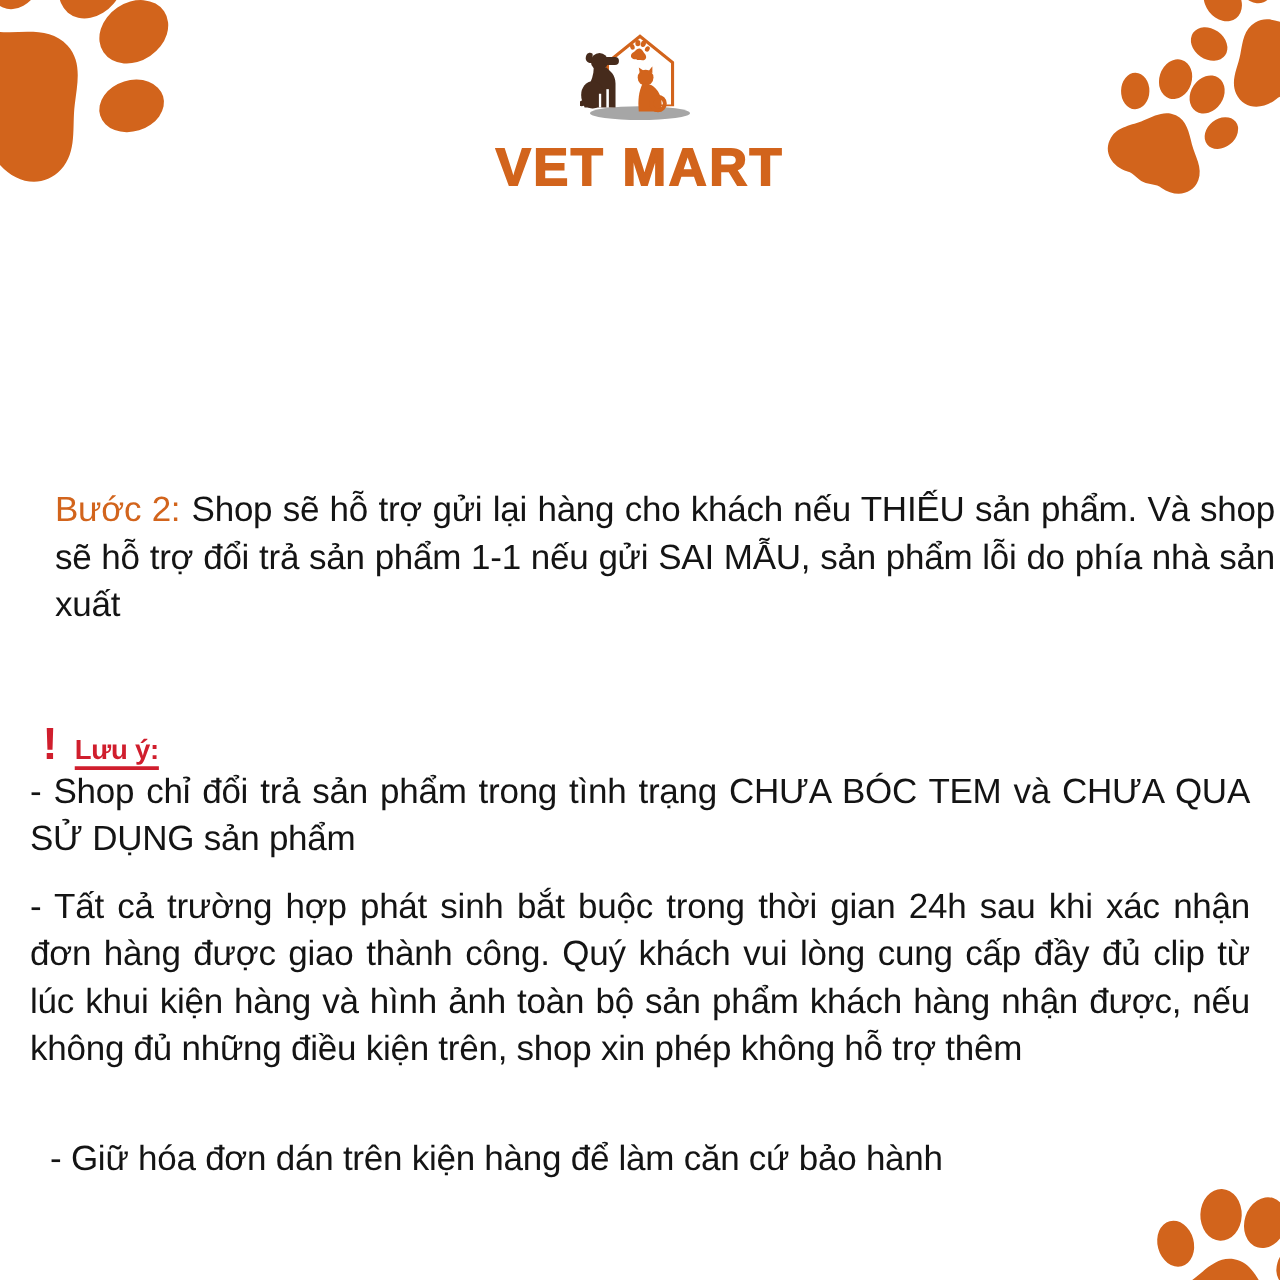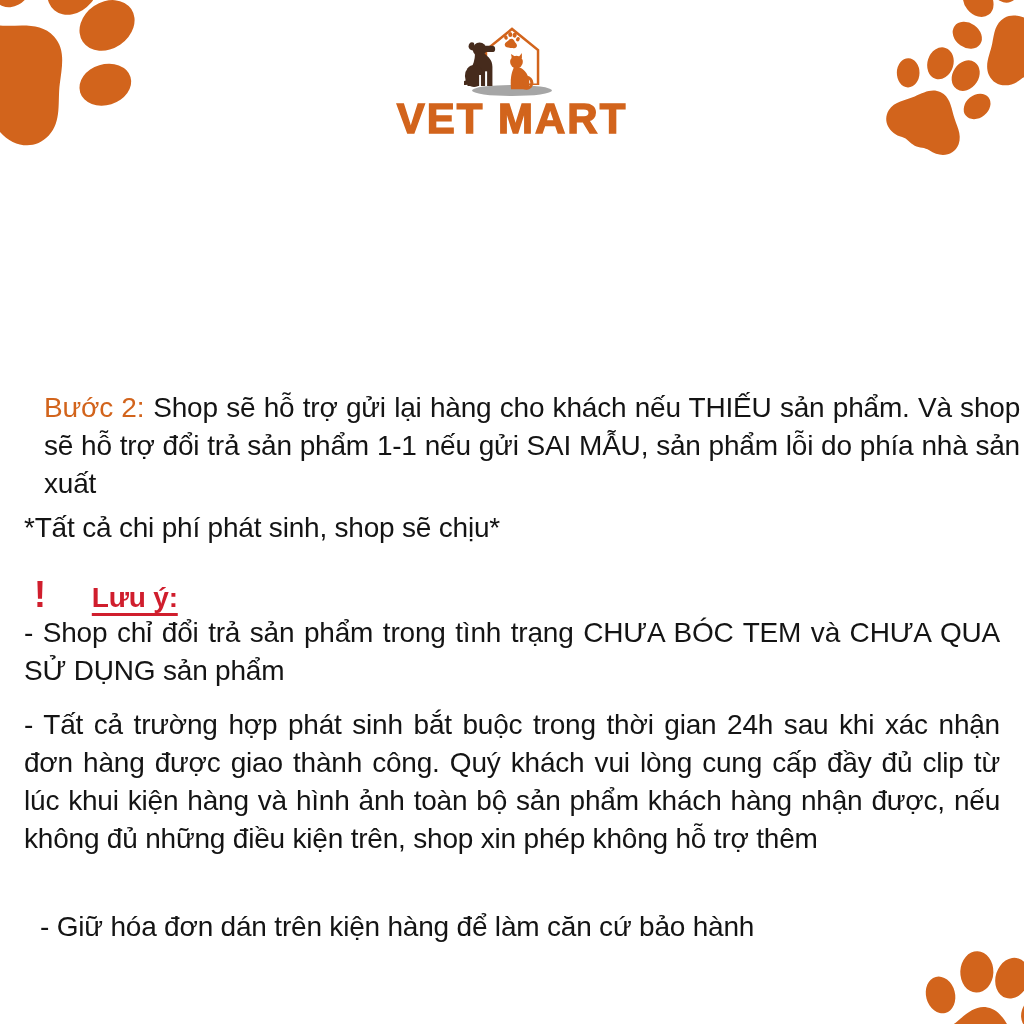--- a/index.html
+++ b/index.html
@@ -19,21 +19,21 @@
     font-family:"Liberation Sans", sans-serif;
     color:var(--ink);
   }
   
   .paw{position:absolute;color:var(--orange);}
   .paw-tl{width:195px;height:195px;left:-58px;top:-48px;transform:rotate(48deg);}
   .paw-tr-mid{width:108px;height:108px;left:882px;top:48px;transform:rotate(26deg);}
   .paw-tr-corner{width:116px;height:116px;left:952px;top:-30px;transform:rotate(-30deg);}
   .paw-br{width:138px;height:138px;left:916px;top:952px;transform:rotate(10deg);}
   
-  .logo{position:absolute;top:25px;left:0;width:100%;display:flex;flex-direction:column;align-items:center;gap:3px;}
+  .logo{position:absolute;top:25px;left:0;width:100%;display:flex;flex-direction:column;align-items:center;gap:18px;}
   .logo-art{position:relative;width:124px;height:70px;}
   .house{position:absolute;left:50%;top:0;transform:translateX(-50%);width:62px;height:60px;color:var(--orange);}
   .roof-paw{position:absolute;left:53px;top:7px;width:17px;height:17px;transform:rotate(8deg);color:var(--orange);}
   .shadow{position:absolute;left:22px;top:60px;width:80px;height:11px;border-radius:50%;background:var(--gray);}
   .dog{position:absolute;left:14px;top:16px;width:44px;height:46px;color:var(--brown);}
   .cat{position:absolute;left:56px;top:28px;width:30px;height:38px;color:var(--orange);}
   .brand{
     color:var(--orange);
     font-size:42px;font-weight:900;letter-spacing:2px;
     -webkit-text-stroke:1.4px var(--orange);
@@ -43,25 +43,24 @@
   .tx{position:absolute;left:24px;width:976px;font-size:28px;line-height:38px;letter-spacing:-0.2px;}
   .title{top:164px;font-size:48px;font-weight:700;letter-spacing:-0.5px;line-height:1.1;}
   .intro{top:239px;}
   .step1{top:313px;text-align:justify;}
   .step2{top:389px;text-align:justify;margin-left:20px;}
   .fee{top:509px;}
   .step-label{color:var(--orange);margin-right:9px;}
   .notice-head{top:576px;display:flex;align-items:baseline;gap:14px;padding-left:10px;color:var(--red);}
   .notice-bang{font-size:36px;font-weight:800;}
   .notice-label{
-    font-size:28px;font-weight:600;
+    font-size:22px;font-weight:600;
     text-decoration:underline;
     text-decoration-thickness:2.5px;
     text-underline-offset:6px;
-    margin-left:32px;
   }
   .n1{top:614px;text-align:justify;}
   .n2{top:706px;text-align:justify;}
   .n3{top:908px;margin-left:16px;}
   svg{display:block;}
 </style>
 </head>
 <body>
 
 <svg width="0" height="0" style="position:absolute" aria-hidden="true">
@@ -118,21 +117,20 @@
         <circle cx="22" cy="33" r="6" fill="none" stroke="currentColor" stroke-width="3.5"></circle>
       </svg>
     </div>
     <div class="brand">VET MART</div>
   </div>
 
 
 
   <p class="tx step2"><span class="step-label">Bước 2:</span><span>Shop sẽ hỗ trợ gửi lại hàng cho khách nếu THIẾU sản phẩm. Và shop sẽ hỗ trợ đổi trả sản phẩm 1-1 nếu gửi SAI MẪU, sản phẩm lỗi do phía nhà sản xuất</span></p>
 
-  <p class="tx fee">*Tất cả chi phí phát sinh, shop sẽ chịu*</p>
 
   <div class="tx notice-head">
     <span class="notice-bang">!</span>
     <span class="notice-label">Lưu ý:</span>
   </div>
 
   <p class="tx n1">- Shop chỉ đổi trả sản phẩm trong tình trạng CHƯA BÓC TEM và CHƯA QUA SỬ DỤNG sản phẩm</p>
   <p class="tx n2">- Tất cả trường hợp phát sinh bắt buộc trong thời gian 24h sau khi xác nhận đơn hàng được giao thành công. Quý khách vui lòng cung cấp đầy đủ clip từ lúc khui kiện hàng và hình ảnh toàn bộ sản phẩm khách hàng nhận được, nếu không đủ những điều kiện trên, shop xin phép không hỗ trợ thêm</p>
   <p class="tx n3">- Giữ hóa đơn dán trên kiện hàng để làm căn cứ bảo hành</p>
 

